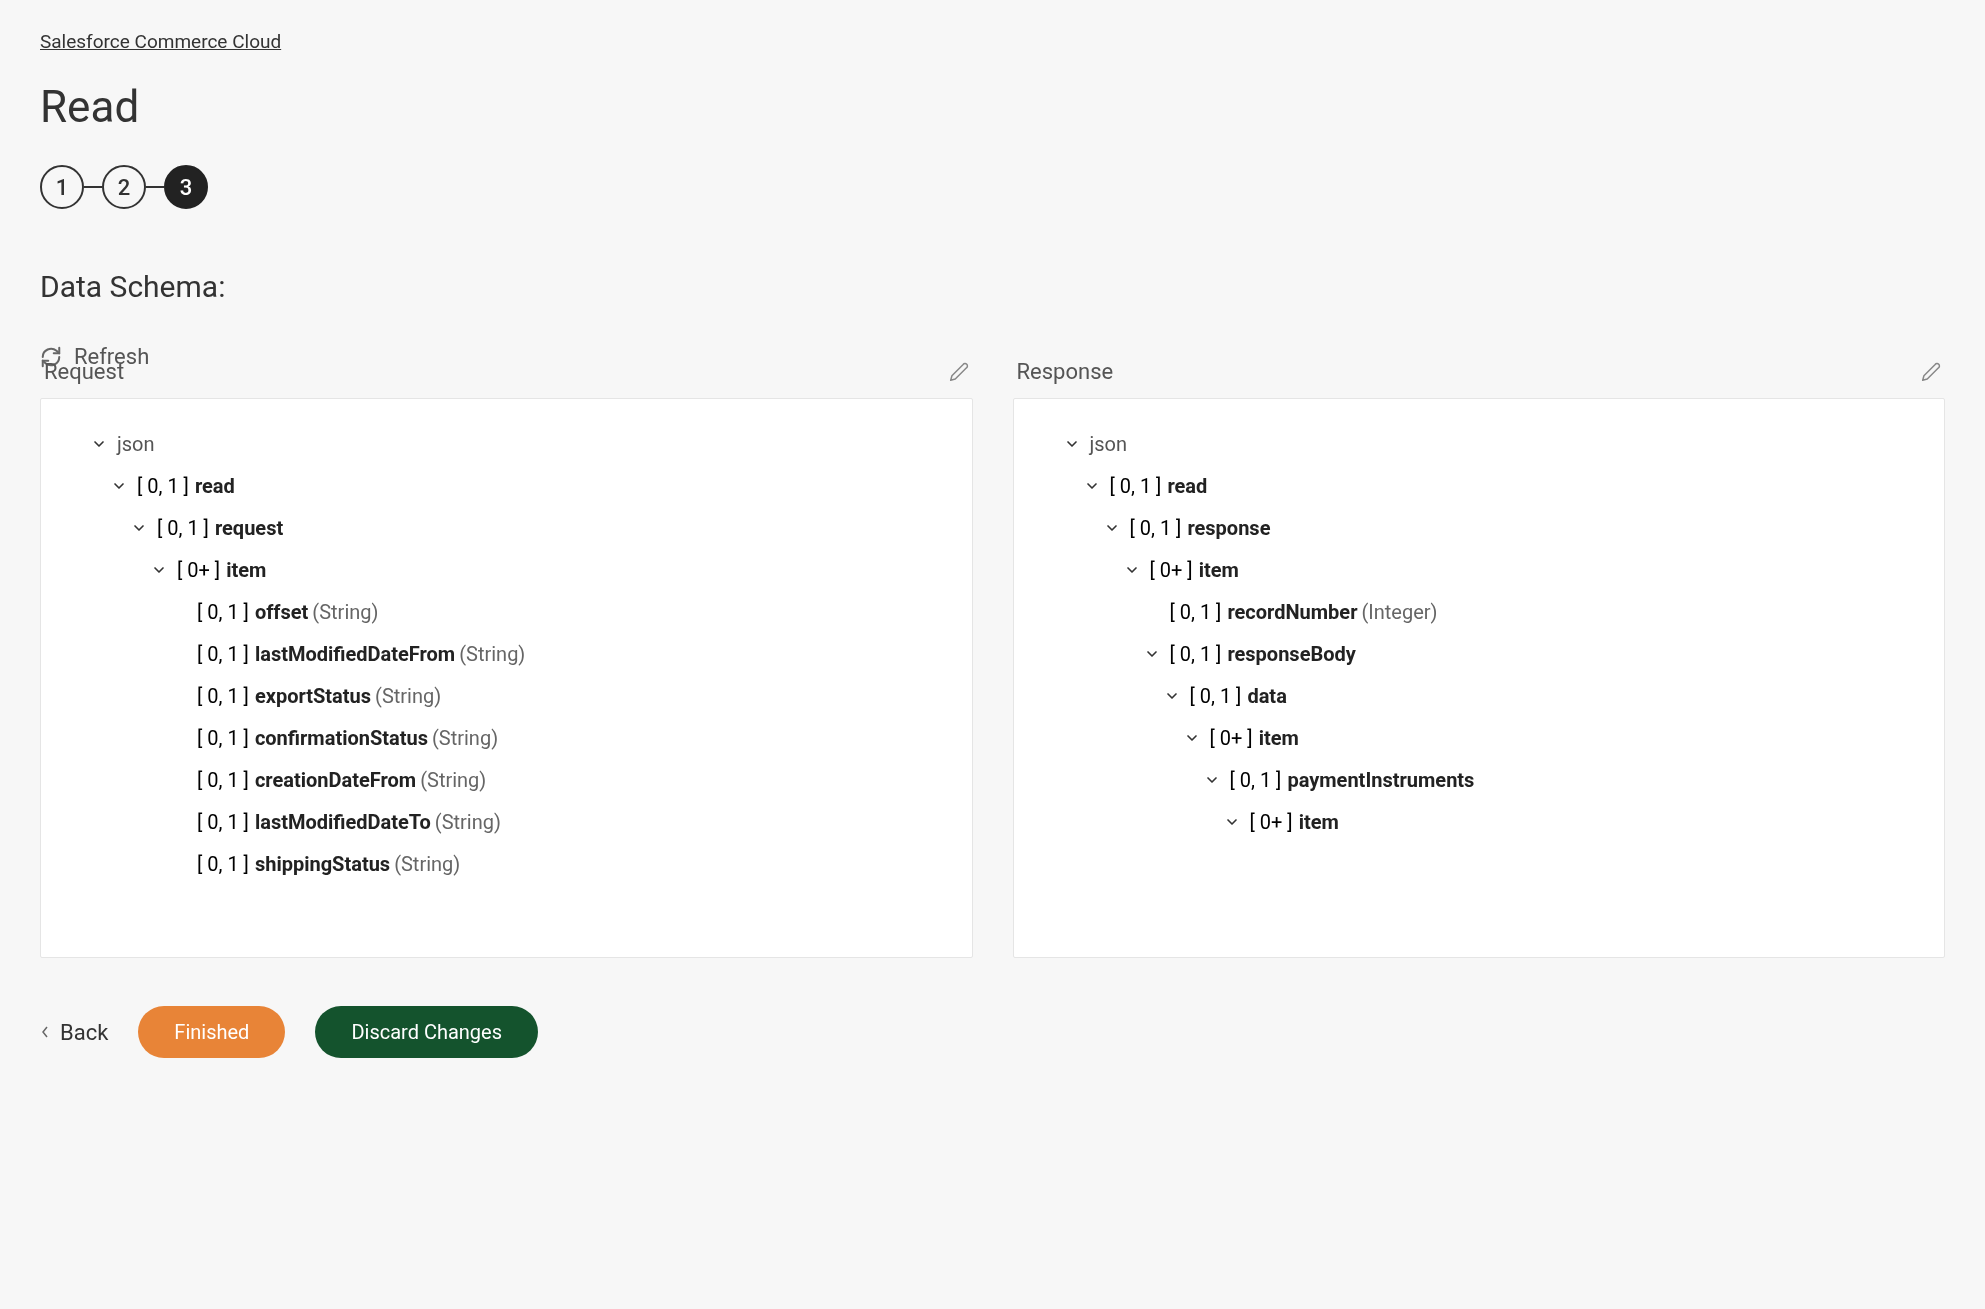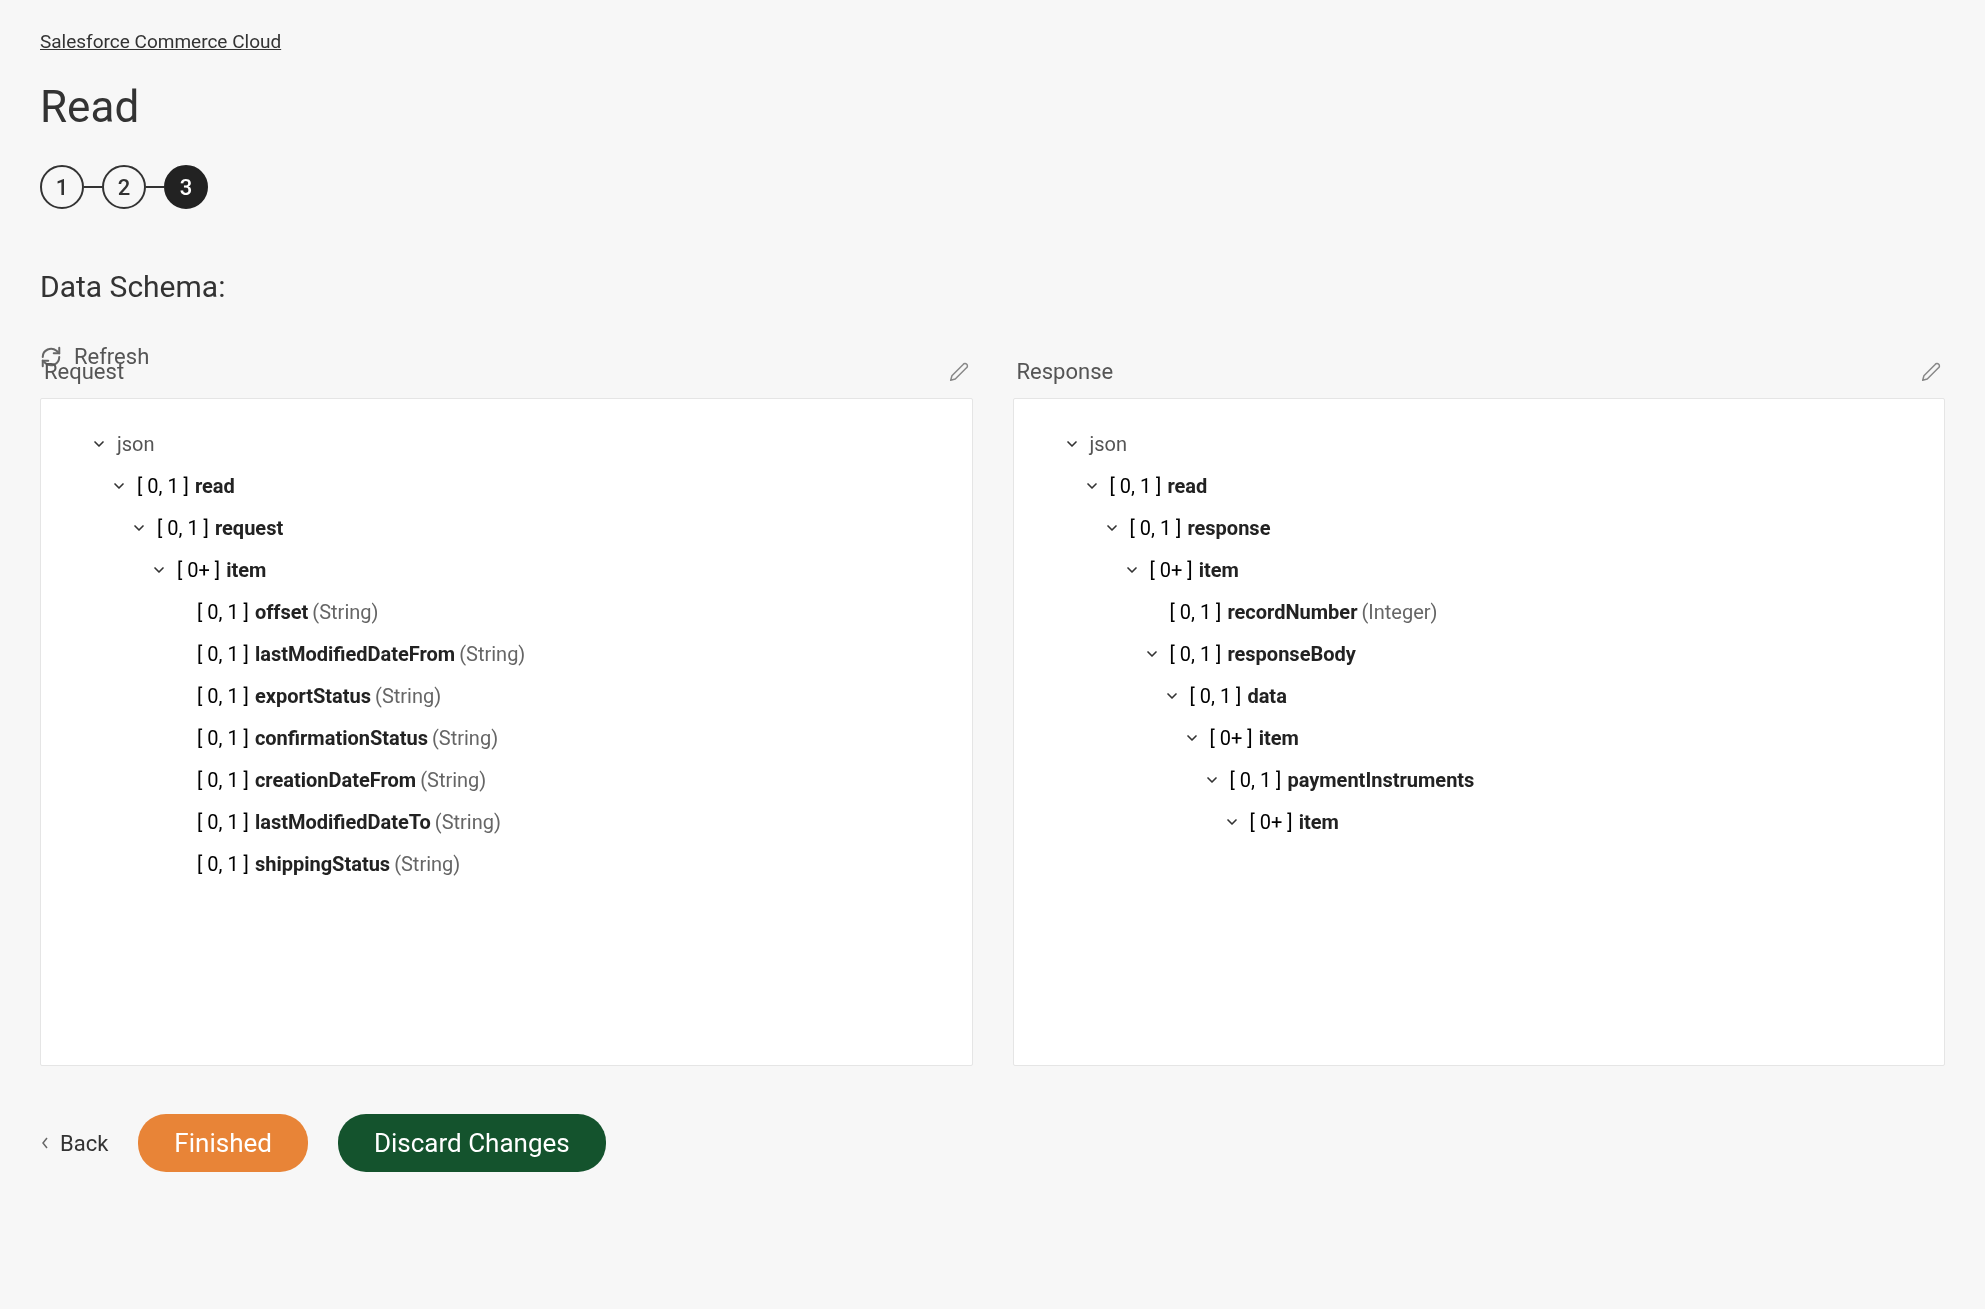--- a/index.html
+++ b/index.html
@@ -92,21 +92,21 @@
   font-weight: 400;
 }
 .edit-icon {
   color: #888;
   cursor: pointer;
 }
 .panel-body {
   background: #fff;
   border: 1px solid #e5e5e5;
   border-radius: 2px;
-  height: 668px;
+  height: 560px;
   overflow: hidden;
   padding: 24px 20px;
   position: relative;
 }
 .tree-row {
   display: flex;
   align-items: center;
   font-size: 20px;
   line-height: 1.6;
   padding: 5px 0;
@@ -163,21 +163,21 @@
   cursor: pointer;
 }
 .back-chevron {
   font-size: 14px;
   color: #666;
 }
 .btn {
   border: none;
   border-radius: 28px;
   padding: 14px 36px;
-  font-size: 26px;
+  font-size: 20px;
   cursor: pointer;
   font-family: inherit;
 }
 .btn-primary {
   background: #e8710a;
   background: linear-gradient(#f08b34, #e8710a);
   background: #e8873a;
   color: #fff;
 }
 .btn-primary {

